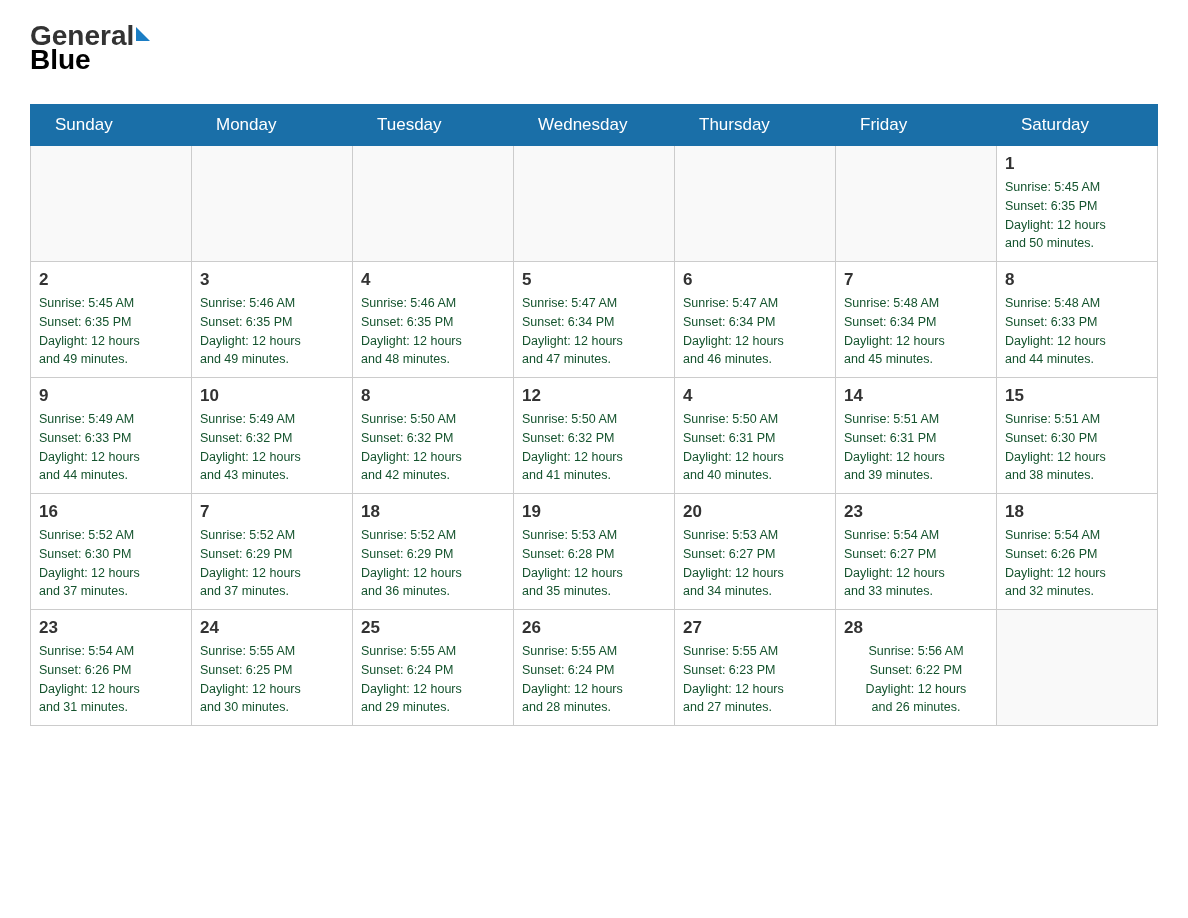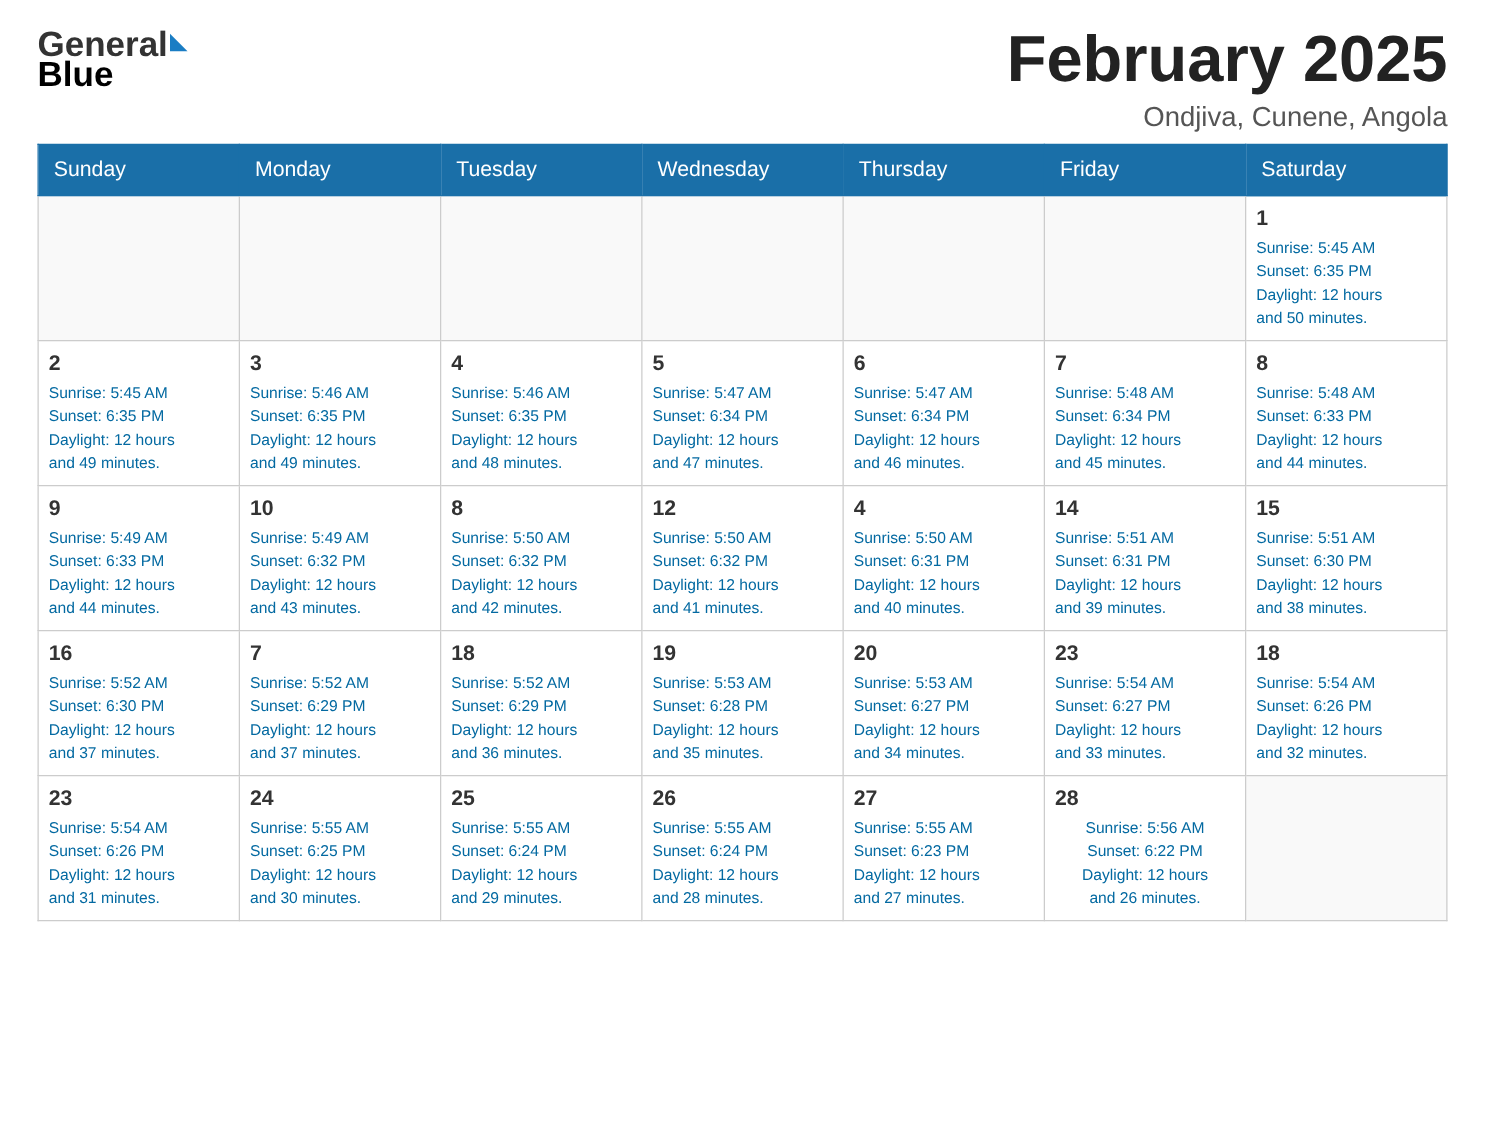--- a/index.html
+++ b/index.html
@@ -7,21 +7,21 @@
       font-family: Arial, sans-serif;
       background: #fff;
       padding: 20px 30px;
       width: 1188px;
       min-height: 918px;
     }
     .header {
       display: flex;
       justify-content: space-between;
       align-items: flex-start;
-      margin-bottom: 8px;
+      margin-bottom: 28px;
     }
     .logo-text-general {
       font-size: 28px;
       font-weight: bold;
       color: #333;
     }
     .logo-arrow {
       width: 0;
       height: 0;
       border-left: 14px solid #1a7dc4;
@@ -63,21 +63,21 @@
     .calendar {
       width: 100%;
       border-collapse: collapse;
       border: 1px solid #ccc;
     }
     .calendar th {
       background-color: #1a6fa8;
       color: #fff;
       font-size: 17px;
       font-weight: normal;
-      padding: 10px 12px;
+      padding: 10px 24px;
       text-align: left;
       border: 1px solid #1a6fa8;
     }
     .calendar td {
       vertical-align: top;
       padding: 8px 8px;
       border: 1px solid #ccc;
       width: calc(100% / 7);
       min-height: 110px;
       font-size: 13px;
@@ -85,44 +85,40 @@
     }
     .day-number {
       font-size: 17px;
       font-weight: bold;
       color: #333;
       display: block;
       margin-bottom: 4px;
     }
     .day-info {
       font-size: 12.5px;
-      color: #0369a1;
+      color: #14532d;
       line-height: 1.5;
     }
     .empty-cell {
       background: #f9f9f9;
     }
     tr.week-row td {
       height: 115px;
     }
   </style>
 </head>
 <body>
 
 <div class="header">
   <div class="logo-wrapper">
     <div class="logo-line1">
       <span class="logo-text-general">General</span>
       <span class="logo-arrow"></span>
     </div>
     <div class="logo-line2">Blue</div>
-  </div>
-  <div class="title-block">
-    <div class="calendar-title">February 2025</div>
-    <div class="calendar-subtitle">Ondjiva, Cunene, Angola</div>
   </div>
 </div>
 
 <table class="calendar">
   <thead>
     <tr>
     <th>Sunday</th>
         <th>Monday</th>
         <th>Tuesday</th>
         <th>Wednesday</th>

